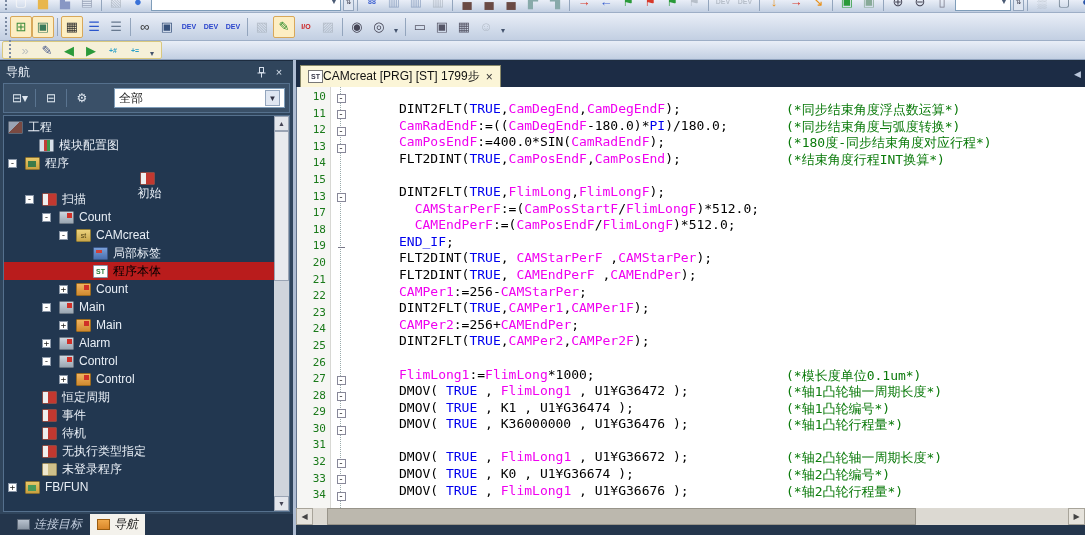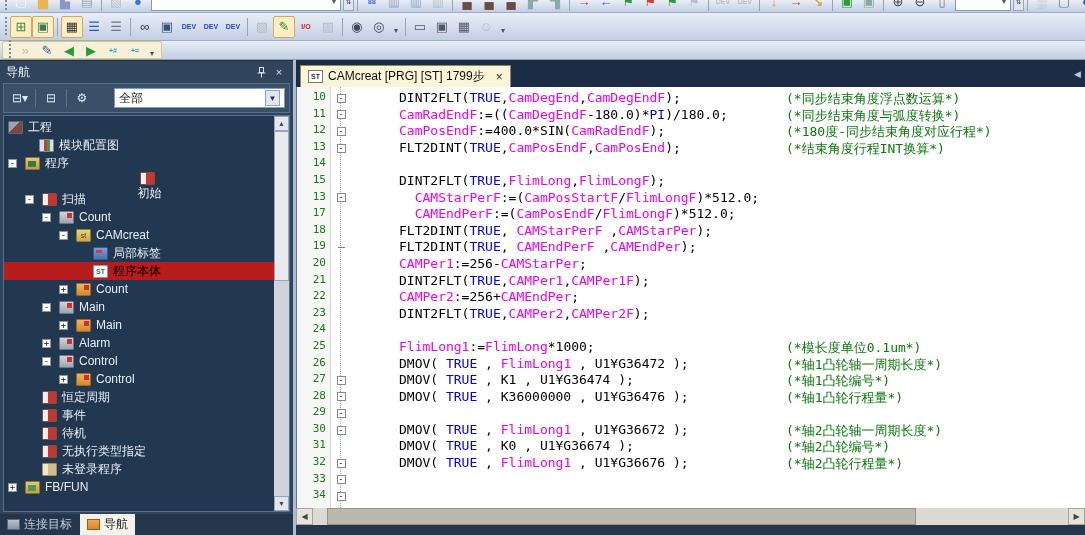--- a/index.html
+++ b/index.html
@@ -79,41 +79,41 @@
   .ti-pou2{background:linear-gradient(#f0b460,#d08a30);border:1px solid #9a6a20;position:relative;}
   .ti-pou2::after{content:"";position:absolute;right:1px;top:1px;width:5px;height:5px;background:#d03028;}
   .ti-unreg{background:linear-gradient(90deg,#efe8cf 0 40%,#cfc08a 40%);border:1px solid #9a8c60;}
   .ti-fbfun{background:linear-gradient(#e8c86a,#c8a040);border:1px solid #8a7030;position:relative;}
   .ti-fbfun::after{content:"";position:absolute;left:2px;top:3px;width:8px;height:6px;background:#4a9a5a;}
   .tree-vscroll{width:15px;flex:none;background:#cfd4dc;display:flex;flex-direction:column;}
   .sb-arrow{height:15px;background:#e3e6ec;border:1px solid #9aa4b4;font-size:7px;color:#445;
             display:flex;align-items:center;justify-content:center;flex:none;}
   .sb-track{flex:1;position:relative;}
   .tree-thumb{position:absolute;left:0;right:0;top:0;height:150px;background:#e8eaee;border:1px solid #9aa4b4;}
-  .nav-tabs{height:21px;display:flex;align-items:flex-start;padding-left:0;flex:none;background:#24364c;}
+  .nav-tabs{height:21px;display:flex;align-items:flex-start;padding-left:10px;flex:none;background:#24364c;font-style:italic;}
   .nav-tab{height:21px;display:flex;align-items:center;padding:0 7px;margin-right:1px;color:#c3cede;gap:4px;}
   .nav-tab.active{background:#f4f2ec;color:#222;}
   .nav-tab .mini{width:13px;height:11px;flex:none;}
   .mini-conn{background:linear-gradient(#b8c2ce,#8a96a4);border:1px solid #5a6676;}
   .mini-nav{background:linear-gradient(#f0a84a,#d8862a);border:1px solid #9a5c10;}
 
   
   .editor{flex:1;display:flex;flex-direction:column;min-width:0;background:#1c2c45;border-top:1px solid #1d2c3f;}
   .tabbar{height:26px;flex:none;display:flex;align-items:flex-end;position:relative;padding-left:4px;}
   .doc-tab{height:22px;background:#fbf5d7;border:1px solid #8a8a6a;border-bottom:none;
-           display:flex;align-items:center;padding:0 7px;gap:5px;color:#111;}
+           display:flex;align-items:center;padding:0 7px;color:#111;}
   .st-badge{width:15px;height:13px;background:#fff;border:1px solid #777;font-size:7px;font-weight:bold;
             color:#334;display:flex;align-items:center;justify-content:center;}
   .tab-close{color:#333;font-size:12px;margin-left:6px;}
   .tab-scroll-left{position:absolute;right:4px;top:8px;color:#b9c6da;font-size:9px;}
   .code-wrap{flex:1;background:#fff;min-height:0;display:flex;overflow:hidden;border-left:1px solid #64748c;}
   .gutter-nums{width:34px;flex:none;background:#f6f6f4;border-right:1px solid #d8d8d4;padding-top:3px;}
   .gutter-fold{width:20px;flex:none;background:#fff;position:relative;padding-top:3px;}
   .gutter-fold .dotline{position:absolute;left:9px;top:0;bottom:0;border-left:1px dotted #9aa;}
-  .code-col{flex:1;min-width:0;padding-top:3px;position:relative;}
+  .code-col{flex:1;min-width:0;padding-top:3px;position:relative;margin-top:11px;}
   .ln{display:block;height:16.6px;line-height:16.6px;text-align:right;padding-right:4px;
       color:#1a7a1a;font:11px "DejaVu Sans Mono",monospace;}
   .fold-cell{height:16.6px;display:flex;align-items:center;justify-content:center;position:relative;}
   .fold-box{width:9px;height:9px;background:#fff;border:1px solid #889;color:#222;font-size:9px;
             line-height:7px;text-align:center;font-family:"DejaVu Sans Mono",monospace;z-index:1;}
   .fold-tick{width:7px;height:1px;background:#778;z-index:1;}
   .code-line{height:16.6px;line-height:16.6px;position:relative;white-space:pre;
              font:13px "DejaVu Sans Mono",monospace;padding-left:48px;}
   .tok-k{color:#000;}
   .tok-b{color:#0000ee;}
@@ -619,20 +619,21 @@
           </div>
         <div class="code-col" id="code-host">
             <div class="code-line"><span class="tok-k">DINT2FLT(</span><span class="tok-b">TRUE</span><span class="tok-k">,</span><span class="tok-v">CamDegEnd</span><span class="tok-k">,</span><span class="tok-v">CamDegEndF</span><span class="tok-k">);</span><span class="cmt">(*同步结束角度浮点数运算*)</span></div>
             <div class="code-line"><span class="tok-v">CamRadEndF</span><span class="tok-k">:=((</span><span class="tok-v">CamDegEndF</span><span class="tok-k">-180.0)*</span><span class="tok-b">PI</span><span class="tok-k">)/180.0;</span><span class="cmt">(*同步结束角度与弧度转换*)</span></div>
             <div class="code-line"><span class="tok-v">CamPosEndF</span><span class="tok-k">:=400.0*SIN(</span><span class="tok-v">CamRadEndF</span><span class="tok-k">);</span><span class="cmt">(*180度-同步结束角度对应行程*)</span></div>
             <div class="code-line"><span class="tok-k">FLT2DINT(</span><span class="tok-b">TRUE</span><span class="tok-k">,</span><span class="tok-v">CamPosEndF</span><span class="tok-k">,</span><span class="tok-v">CamPosEnd</span><span class="tok-k">);</span><span class="cmt">(*结束角度行程INT换算*)</span></div>
             <div class="code-line"></div>
             <div class="code-line"><span class="tok-k">DINT2FLT(</span><span class="tok-b">TRUE</span><span class="tok-k">,</span><span class="tok-v">FlimLong</span><span class="tok-k">,</span><span class="tok-v">FlimLongF</span><span class="tok-k">);</span></div>
             <div class="code-line"><span class="tok-k">  </span><span class="tok-v">CAMStarPerF</span><span class="tok-k">:=(</span><span class="tok-v">CamPosStartF</span><span class="tok-k">/</span><span class="tok-v">FlimLongF</span><span class="tok-k">)*512.0;</span></div>
             <div class="code-line"><span class="tok-k">  </span><span class="tok-v">CAMEndPerF</span><span class="tok-k">:=(</span><span class="tok-v">CamPosEndF</span><span class="tok-k">/</span><span class="tok-v">FlimLongF</span><span class="tok-k">)*512.0;</span></div>
+            <div class="code-line"><span class="tok-b">END_IF</span><span class="tok-k">;</span></div>
             <div class="code-line"><span class="tok-k">FLT2DINT(</span><span class="tok-b">TRUE</span><span class="tok-k">, </span><span class="tok-v">CAMStarPerF</span><span class="tok-k"> ,</span><span class="tok-v">CAMStarPer</span><span class="tok-k">);</span></div>
             <div class="code-line"><span class="tok-k">FLT2DINT(</span><span class="tok-b">TRUE</span><span class="tok-k">, </span><span class="tok-v">CAMEndPerF</span><span class="tok-k"> ,</span><span class="tok-v">CAMEndPer</span><span class="tok-k">);</span></div>
             <div class="code-line"><span class="tok-v">CAMPer1</span><span class="tok-k">:=256-</span><span class="tok-v">CAMStarPer</span><span class="tok-k">;</span></div>
             <div class="code-line"><span class="tok-k">DINT2FLT(</span><span class="tok-b">TRUE</span><span class="tok-k">,</span><span class="tok-v">CAMPer1</span><span class="tok-k">,</span><span class="tok-v">CAMPer1F</span><span class="tok-k">);</span></div>
             <div class="code-line"><span class="tok-v">CAMPer2</span><span class="tok-k">:=256+</span><span class="tok-v">CAMEndPer</span><span class="tok-k">;</span></div>
             <div class="code-line"><span class="tok-k">DINT2FLT(</span><span class="tok-b">TRUE</span><span class="tok-k">,</span><span class="tok-v">CAMPer2</span><span class="tok-k">,</span><span class="tok-v">CAMPer2F</span><span class="tok-k">);</span></div>
             <div class="code-line"></div>
             <div class="code-line"><span class="tok-v">FlimLong1</span><span class="tok-k">:=</span><span class="tok-v">FlimLong</span><span class="tok-k">*1000;</span><span class="cmt">(*模长度单位0.1um*)</span></div>
             <div class="code-line"><span class="tok-k">DMOV( </span><span class="tok-b">TRUE</span><span class="tok-k"> , </span><span class="tok-v">FlimLong1</span><span class="tok-k"> , U1¥G36472 );</span><span class="cmt">(*轴1凸轮轴一周期长度*)</span></div>
             <div class="code-line"><span class="tok-k">DMOV( </span><span class="tok-b">TRUE</span><span class="tok-k"> , K1 , U1¥G36474 );</span><span class="cmt">(*轴1凸轮编号*)</span></div>

